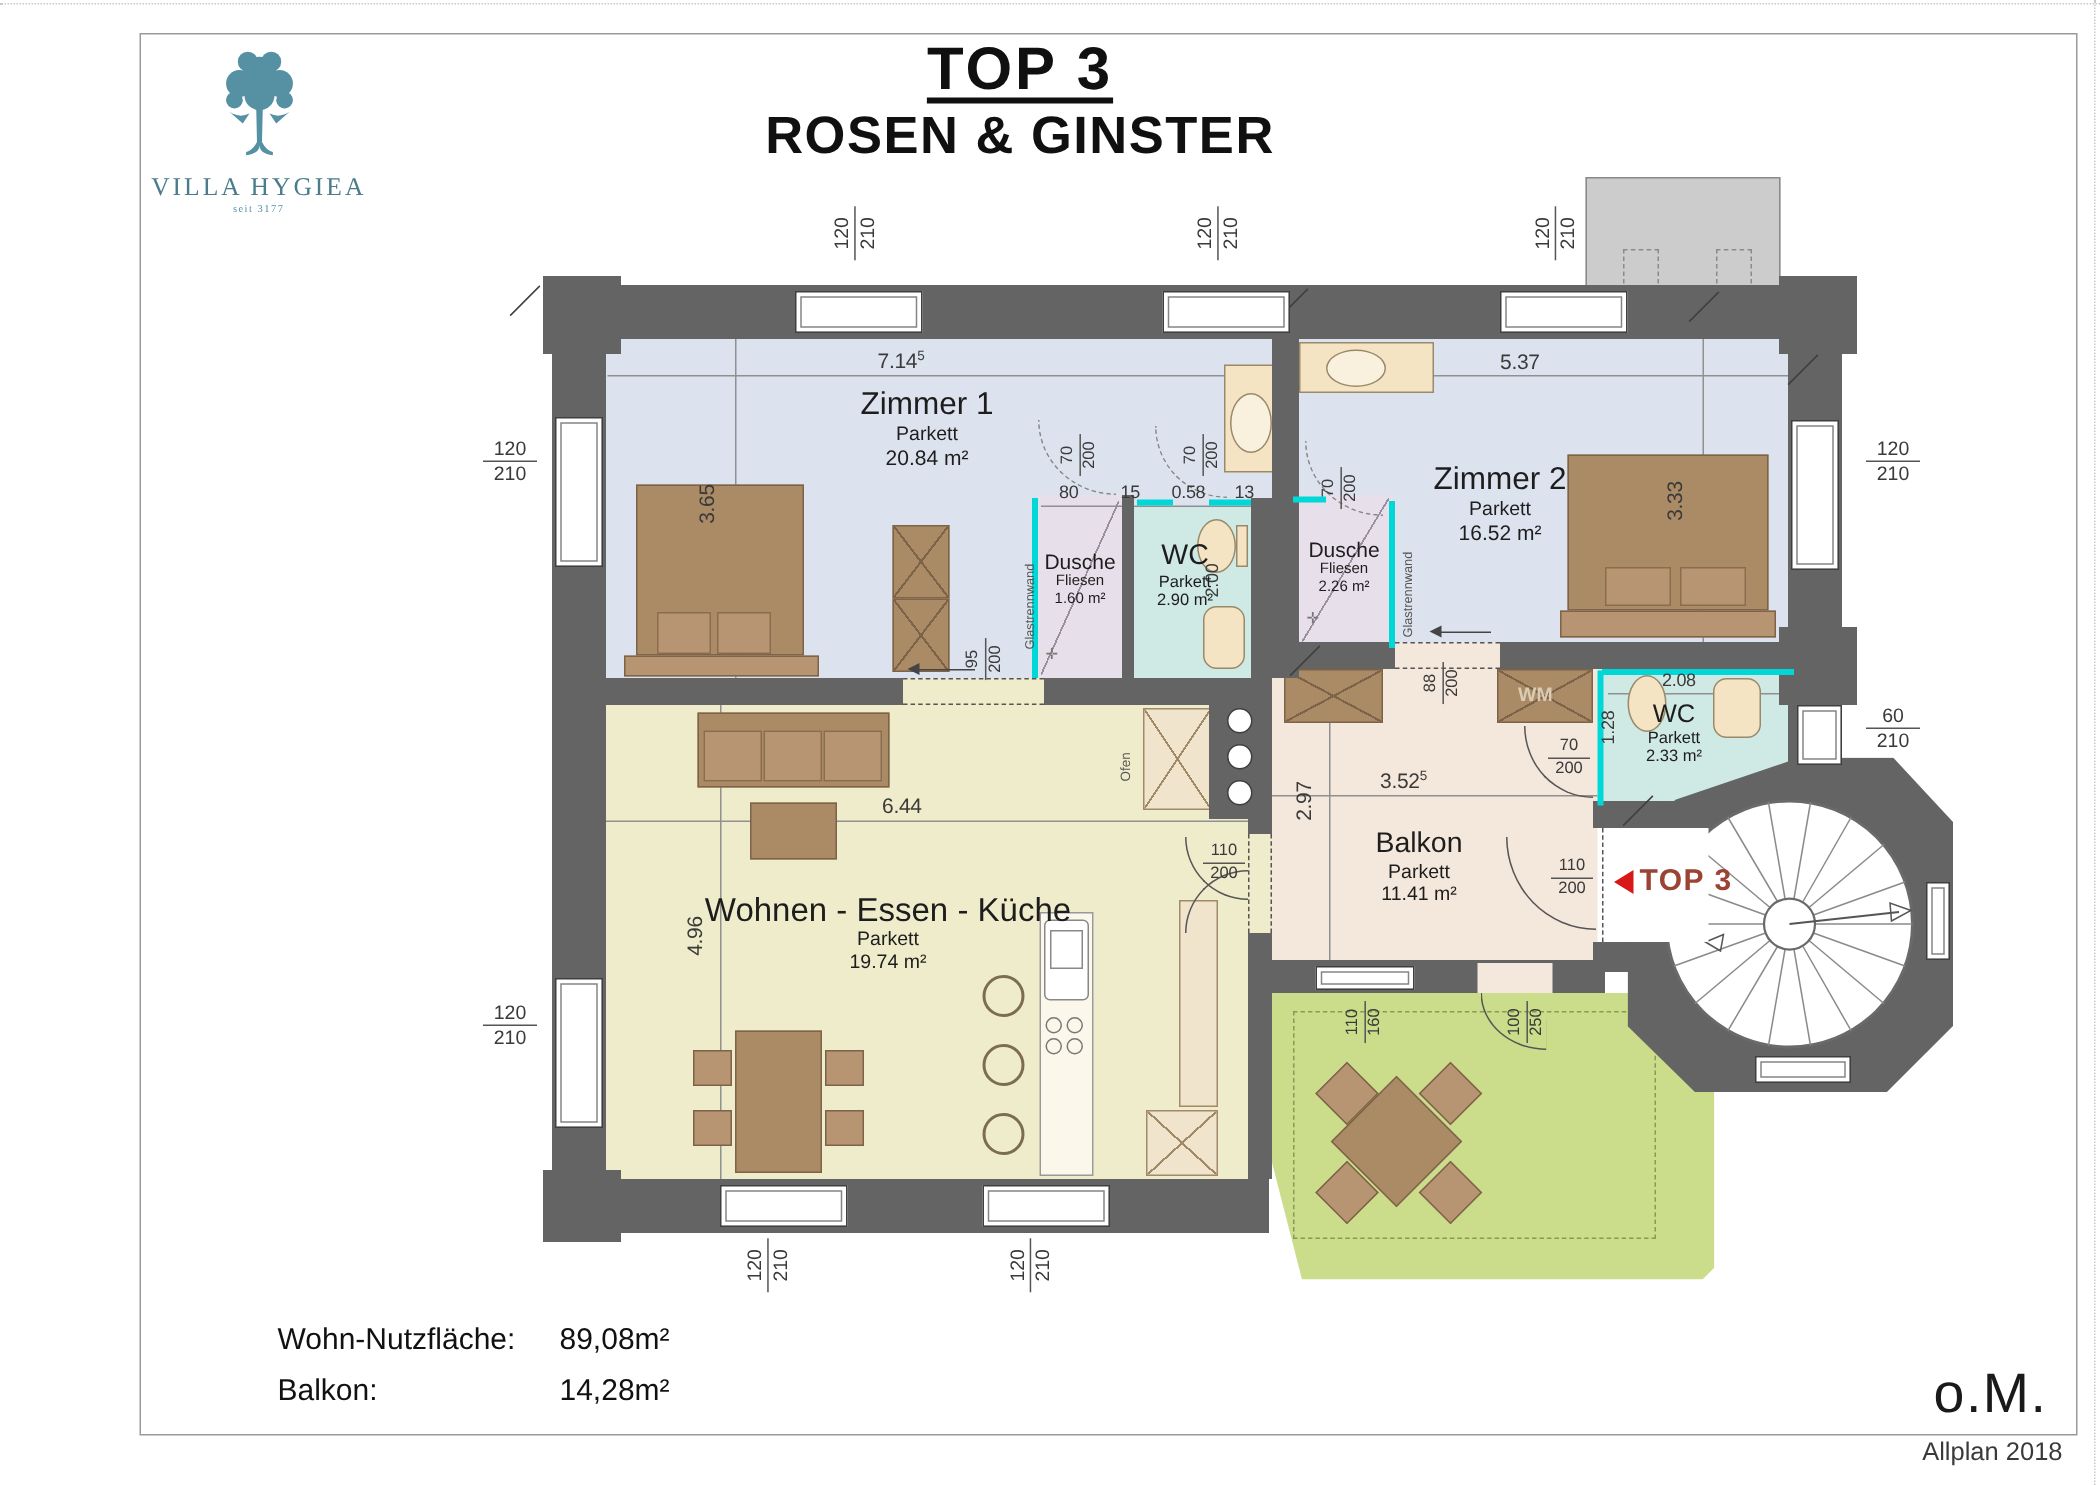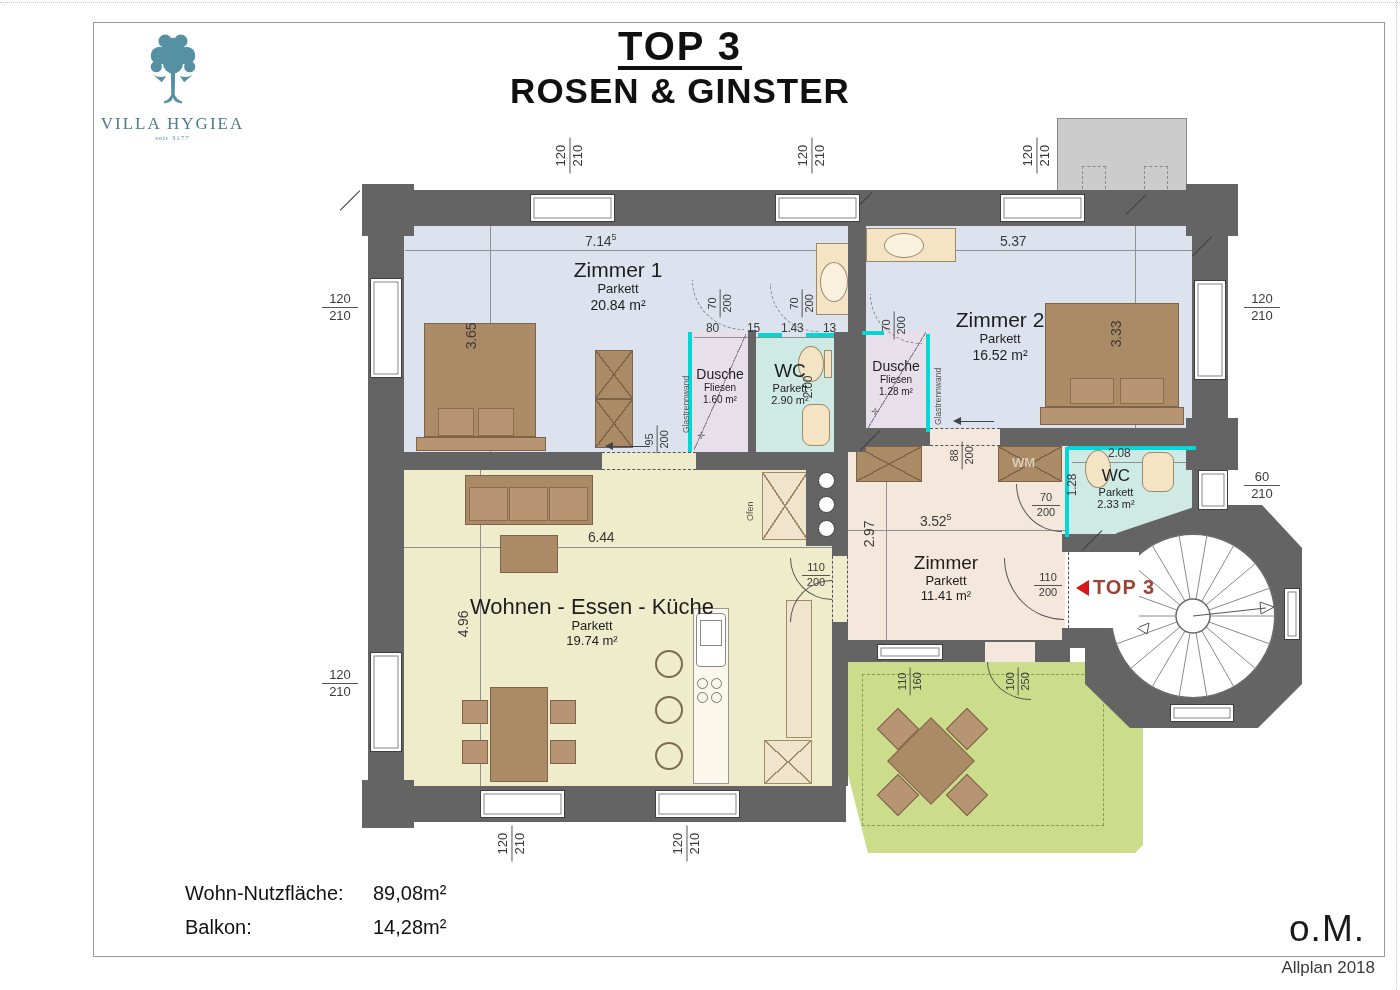--- a/index.html
+++ b/index.html
@@ -289,21 +289,21 @@
   <div class="dim v" style="left:1103px;top:326px">3.33</div>
   <div class="dim" style="left:588px;top:529px">6.44</div>
   <div class="dim v" style="left:450px;top:616px">4.96</div>
   <div class="dim v" style="left:856px;top:526px">2.97</div>
   <div class="dim" style="left:920px;top:512px"><span>3.52</span><sup>5</sup></div>
   <div class="dim sm" style="left:1108px;top:446px">2.08</div>
   <div class="dim sm v" style="left:797px;top:380px">2.00</div>
   <div class="dim sm v" style="left:1061px;top:478px">1.28</div>
   <div class="dim sm" style="left:706px;top:321px">80</div>
   <div class="dim sm" style="left:747px;top:321px">15</div>
-  <div class="dim sm" style="left:781px;top:321px">1.43</div>
+  <div class="dim sm" style="left:781px;top:321px">0.58</div>
   <div class="dim sm" style="left:823px;top:321px">13</div>
 
   <div class="frac v" style="left:552px;top:140px">
       <span>120</span>
       <i></i>
       <span>210</span>
     </div>
   <div class="frac v" style="left:794px;top:140px">
       <span>120</span>
       <i></i>
@@ -415,34 +415,34 @@
     <div style="font-size:10px">1.60 m²</div>
   </div>
   <div class="rlabel" style="left:750px;top:360px;width:80px">
     <div style="font-size:19px">WC</div>
     <div style="font-size:11px">Parkett</div>
     <div style="font-size:11px">2.90 m²</div>
   </div>
   <div class="rlabel" style="left:858px;top:358px;width:76px">
     <div style="font-size:14px">Dusche</div>
     <div style="font-size:10px">Fliesen</div>
-    <div style="font-size:10px">1.28 m²</div>
+    <div style="font-size:10px">2.26 m²</div>
   </div>
   <div class="rlabel" style="left:1076px;top:466px;width:80px">
     <div style="font-size:17px">WC</div>
     <div style="font-size:11px">Parkett</div>
     <div style="font-size:11px">2.33 m²</div>
   </div>
   <div class="rlabel" style="left:442px;top:594px;width:300px">
     <div style="font-size:22px">Wohnen - Essen - Küche</div>
     <div style="font-size:13px">Parkett</div>
     <div style="font-size:13px">19.74 m²</div>
   </div>
   <div class="rlabel" style="left:876px;top:552px;width:140px">
-    <div style="font-size:19px">Zimmer</div>
+    <div style="font-size:19px">Balkon</div>
     <div style="font-size:13px">Parkett</div>
     <div style="font-size:13px">11.41 m²</div>
   </div>
 
   <div class="foot" style="left:185px;top:882px">Wohn-Nutzfläche:</div>
   <div class="foot" style="left:373px;top:882px">89,08m²</div>
   <div class="foot" style="left:185px;top:916px">Balkon:</div>
   <div class="foot" style="left:373px;top:916px">14,28m²</div>
   <div id="om">o.M.</div>
   <div id="allplan">Allplan 2018</div>

